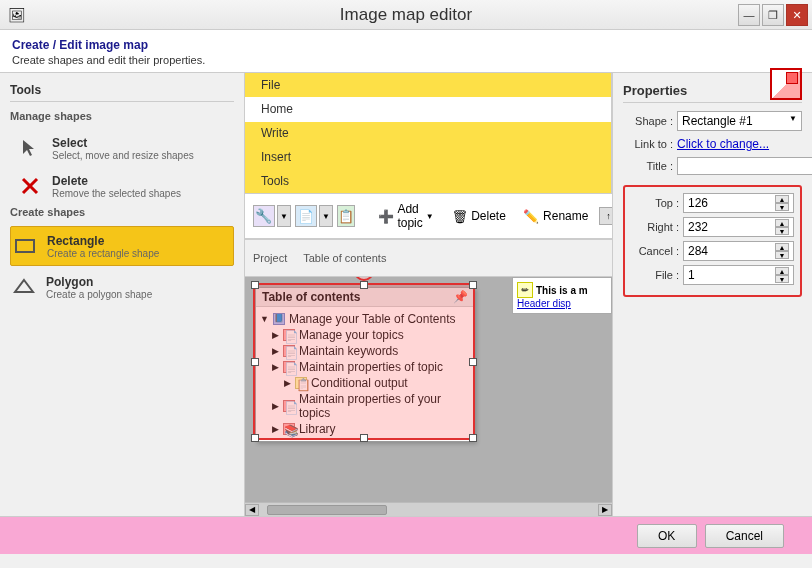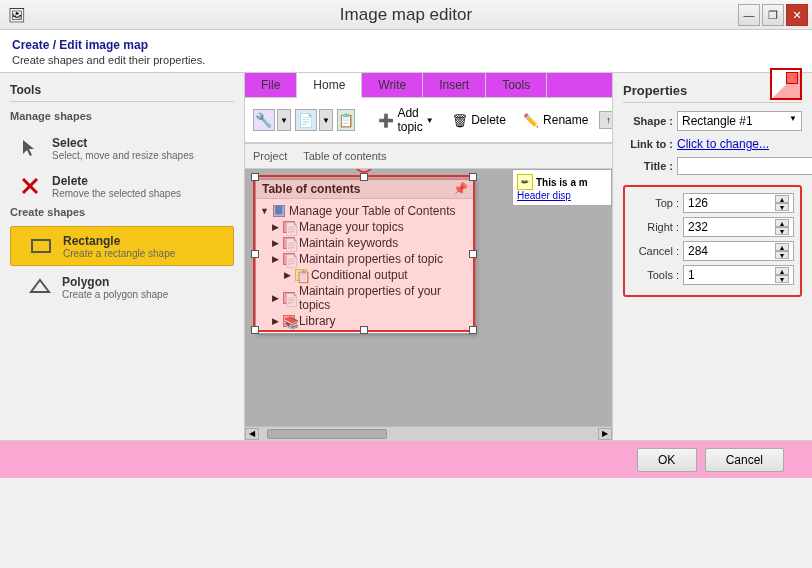--- a/index.html
+++ b/index.html
@@ -29,21 +29,21 @@
       background: linear-gradient(to bottom, #f5f5f5, #ddd);
       cursor: pointer;
       display: flex; align-items: center; justify-content: center;
       font-size: 11px; color: #333;
     }
     .title-btn.close { background: #c0392b; color: white; border-color: #a93226; }
 
     .window-body {
       display: flex;
       flex-direction: column;
-      height: 448px;
+      height: 524px;
     }
 
     .top-section {
       background: white;
       padding: 8px 12px 6px;
       border-bottom: 1px solid #ccc;
     }
     .top-section .header-title { font-weight: bold; font-size: 12px; color: #1a1a8c; }
     .top-section .header-sub { font-size: 11px; color: #333; margin-top: 2px; }
     .top-section-right {
@@ -89,21 +89,21 @@
       display: flex; align-items: center; justify-content: center;
     }
     .tool-text-block { display: flex; flex-direction: column; }
     .tool-name { font-weight: bold; font-size: 12px; color: #333; }
     .tool-desc { font-size: 10px; color: #666; }
 
     .shape-item {
       display: flex;
       align-items: center;
       gap: 8px;
-      padding: 5px 16px;
+      padding: 5px 0;
       cursor: pointer;
       border-radius: 2px;
       margin-bottom: 2px;
     }
     .shape-item.active {
       background: #f5c518;
       border: 1px solid #d4a017;
     }
 
     
@@ -114,22 +114,23 @@
       background: #c8c8c8;
       overflow: hidden;
       position: relative;
     }
     .editor-toolbar {
       background: #f0f0f0;
       border-bottom: 1px solid #ccc;
     }
     .tab-bar {
       display: flex;
-      background: #d946ef;
-      border-bottom: 1px solid #ccc;
+      background: #fde047;
+      border-bottom: 1px solid #ccc;
+      flex-direction: column;
     }
     .tab {
       padding: 5px 16px;
       cursor: pointer;
       border-right: 1px solid #ccc;
       font-size: 12px;
       color: #333;
     }
     .tab.active {
       background: white;
@@ -253,21 +254,20 @@
       align-items: center;
       margin-bottom: 6px;
       gap: 4px;
     }
     .prop-label {
       color: #333;
       width: 50px;
       text-align: right;
       font-size: 11px;
       flex-shrink: 0;
-      font-weight: bold;
     }
     .prop-dropdown {
       flex: 1;
       border: 1px solid #aaa;
       background: white;
       padding: 2px 4px;
       font-size: 11px;
       display: flex;
       align-items: flex-start;
       justify-content: space-between;
@@ -466,21 +466,21 @@
           </div>
           <div style="display:flex;align-items:center;gap:2px;">
             <div style="width:18px;height:18px;background:#e0e0e0;border:1px solid #aaa;display:flex;align-items:center;justify-content:center;font-size:9px;cursor:pointer;">↑</div>
 
           </div>
           <div class="ribbon-sep"></div>
 
         </div>
       </div>
 
-      <div style="display:flex;background:#f0f0f0;border-bottom:1px solid #ccc;padding:6px 8px;gap:16px;align-items:flex-end;">
+      <div style="display:flex;background:#f0f0f0;border-bottom:1px solid #ccc;padding:12px 8px;gap:16px;align-items:flex-end;">
         <span style="color:#555;font-size:11px;">Project</span>
         <span style="color:#555;font-size:11px;">Table of contents</span>
       </div>
 
       <div class="editor-inner">
 
         <div class="doc-panel">
           <div class="doc-panel-header">
             <span>Table of contents</span>
             <span style="cursor:pointer;">📌</span>
@@ -603,21 +603,21 @@
           <div class="coord-input">
             <span>284</span>
             <div class="spinner">
               <div class="spin-btn">▲</div>
               <div class="spin-btn">▼</div>
             </div>
           </div>
         </div>
 
         <div class="coord-row">
-          <span class="coord-label">Tools :</span>
+          <span class="coord-label">File :</span>
           <div class="coord-input">
             <span>1</span>
             <div class="spinner">
               <div class="spin-btn">▲</div>
               <div class="spin-btn">▼</div>
             </div>
           </div>
         </div>
       </div>
     </div>

